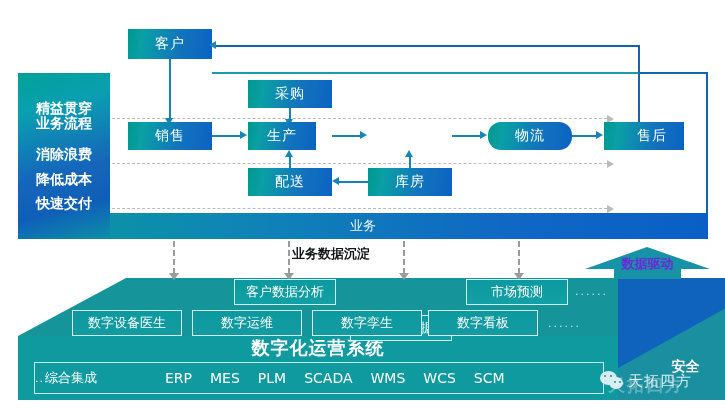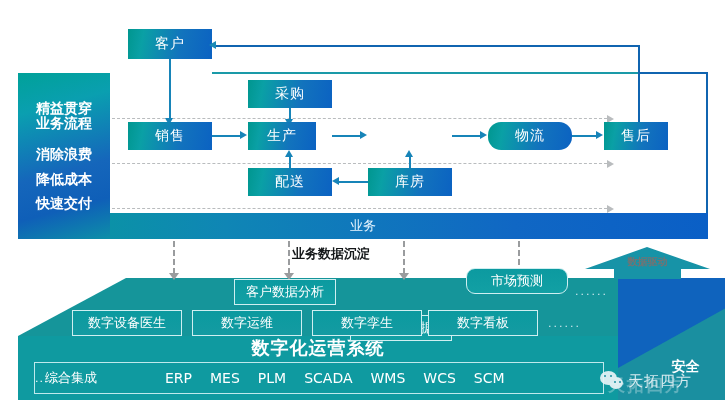--- a/index.html
+++ b/index.html
@@ -122,21 +122,21 @@
   .dots{position:absolute;color:#cfe8ee;font-size:11px;letter-spacing:2px;z-index:6;}
 
   
   #uparrow{
     position:absolute;left:585px;top:247px;width:125px;height:32px;z-index:8;
     background:#1793a7;
     clip-path:polygon(62px 0,125px 22px,96px 22px,96px 32px,29px 32px,29px 22px,0 22px);
   }
   #uplabel{
     position:absolute;left:585px;top:255px;width:125px;text-align:center;
-    color:#737373;font-size:10px;font-weight:bold;z-index:9;
+    color:#6d28d9;font-size:13px;font-weight:bold;z-index:9;
   }
 
   
   #wm{position:absolute;left:600px;top:358px;width:125px;height:46px;z-index:10;
       display:flex;align-items:center;opacity:.92;}
   #wm .wmtext{color:#e4f2f6;font-size:15px;margin-left:4px;letter-spacing:1px;}
   #wmghost{position:absolute;left:608px;top:374px;color:rgba(255,255,255,.30);
            font-size:17px;font-weight:bold;letter-spacing:2px;z-index:10;}
   .wechat{width:24px;height:20px;position:relative;}
   .wechat .b1{position:absolute;left:0;top:0;width:17px;height:14px;border-radius:50%;background:#e8f4f7;}
@@ -195,21 +195,21 @@
 
   <div class="pbox" id="nSales" style="left:128px;top:122px;width:84px;height:28px;">
     <span>销售</span>
   </div>
   <div class="pbox" id="nProd" style="left:248px;top:122px;width:68px;height:28px;">
     <span>生产</span>
   </div>
   <div class="pbox" id="nLog" style="left:488px;top:122px;width:84px;height:28px;border-radius:13px;">
     <span>物流</span>
   </div>
-  <div class="pbox" id="nAfter" style="left:604px;top:122px;width:64px;height:28px;">
+  <div class="pbox" id="nAfter" style="left:604px;top:122px;width:64px;height:28px;padding-left:16px;">
     <span>售后</span>
   </div>
 
   <div class="conn connh" style="left:212px;top:135px;width:29px;"></div>
   <div class="ahead r" style="left:240px;top:131px;"></div>
 
   <div class="conn connh" style="left:332px;top:135px;width:29px;"></div>
   <div class="ahead r" style="left:360px;top:131px;"></div>
 
   <div class="conn connh" style="left:452px;top:135px;width:29px;"></div>
@@ -277,21 +277,21 @@
       </div>
     </div>
   </div>
 
   <div class="dcard row1" style="left:234px;top:279px;width:100px;height:24px;">
     <span>客户数据分析</span>
   </div>
   <div class="dcard row1" style="left:350px;top:287px;width:100px;height:24px;margin-top:28px;">
     <span>质量大数据</span>
   </div>
-  <div class="dcard row1" style="left:466px;top:268px;width:100px;height:24px;border-radius:9px;">
+  <div class="dcard row1" style="left:466px;top:279px;width:100px;height:24px;">
     <span>市场预测</span>
   </div>
   <div class="dots" style="left:575px;top:285px;">......</div>
 
   <div class="dcard" style="left:72px;top:310px;width:108px;height:24px;">
     <span>数字设备医生</span>
   </div>
   <div class="dcard" style="left:192px;top:310px;width:108px;height:24px;">
     <span>数字运维</span>
   </div>

